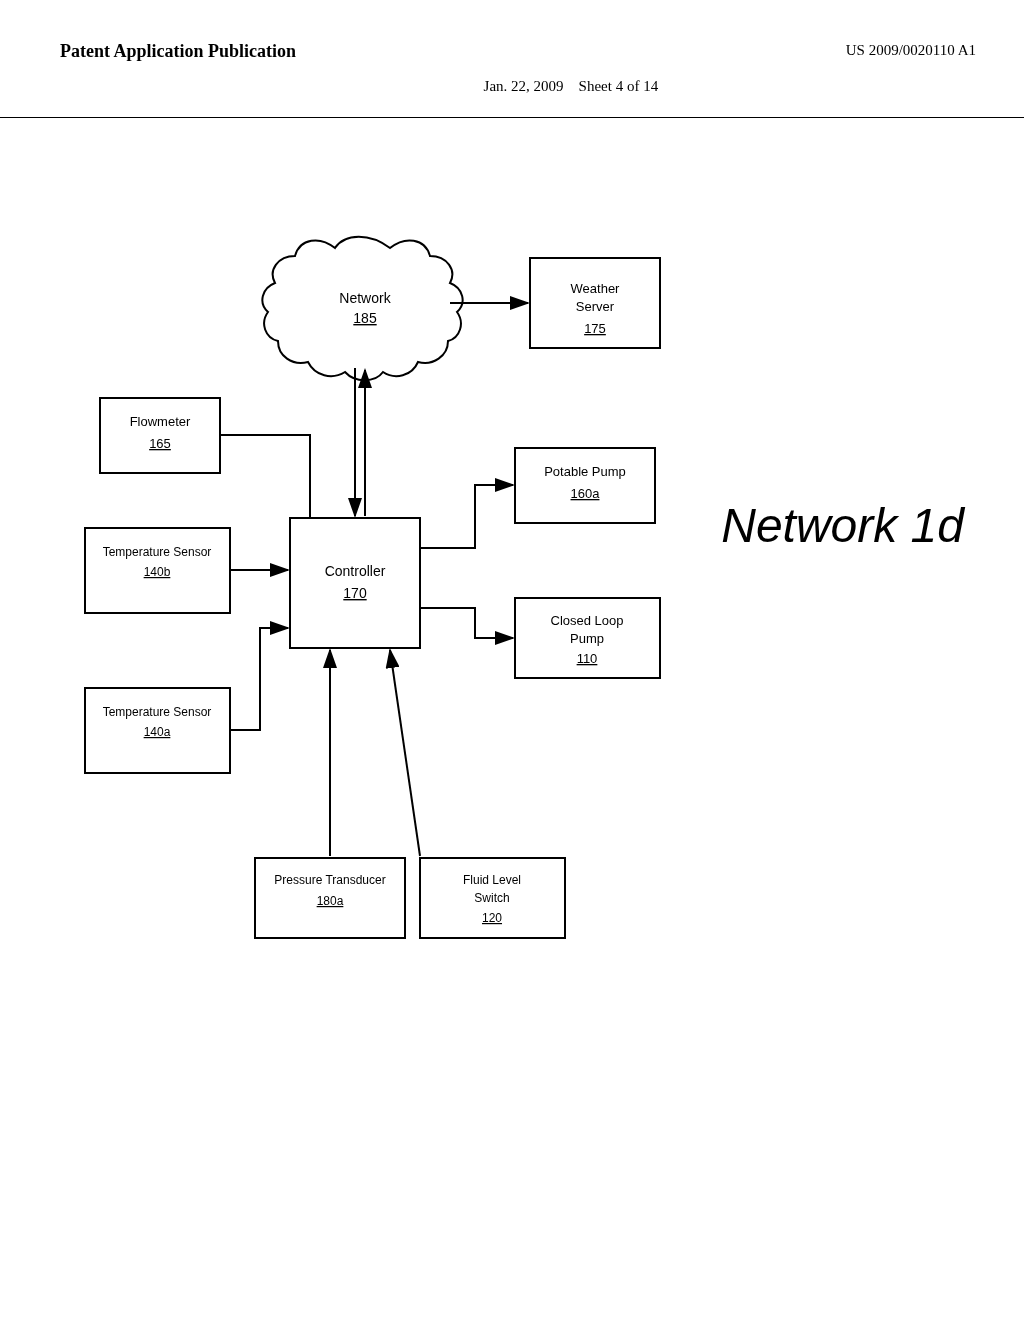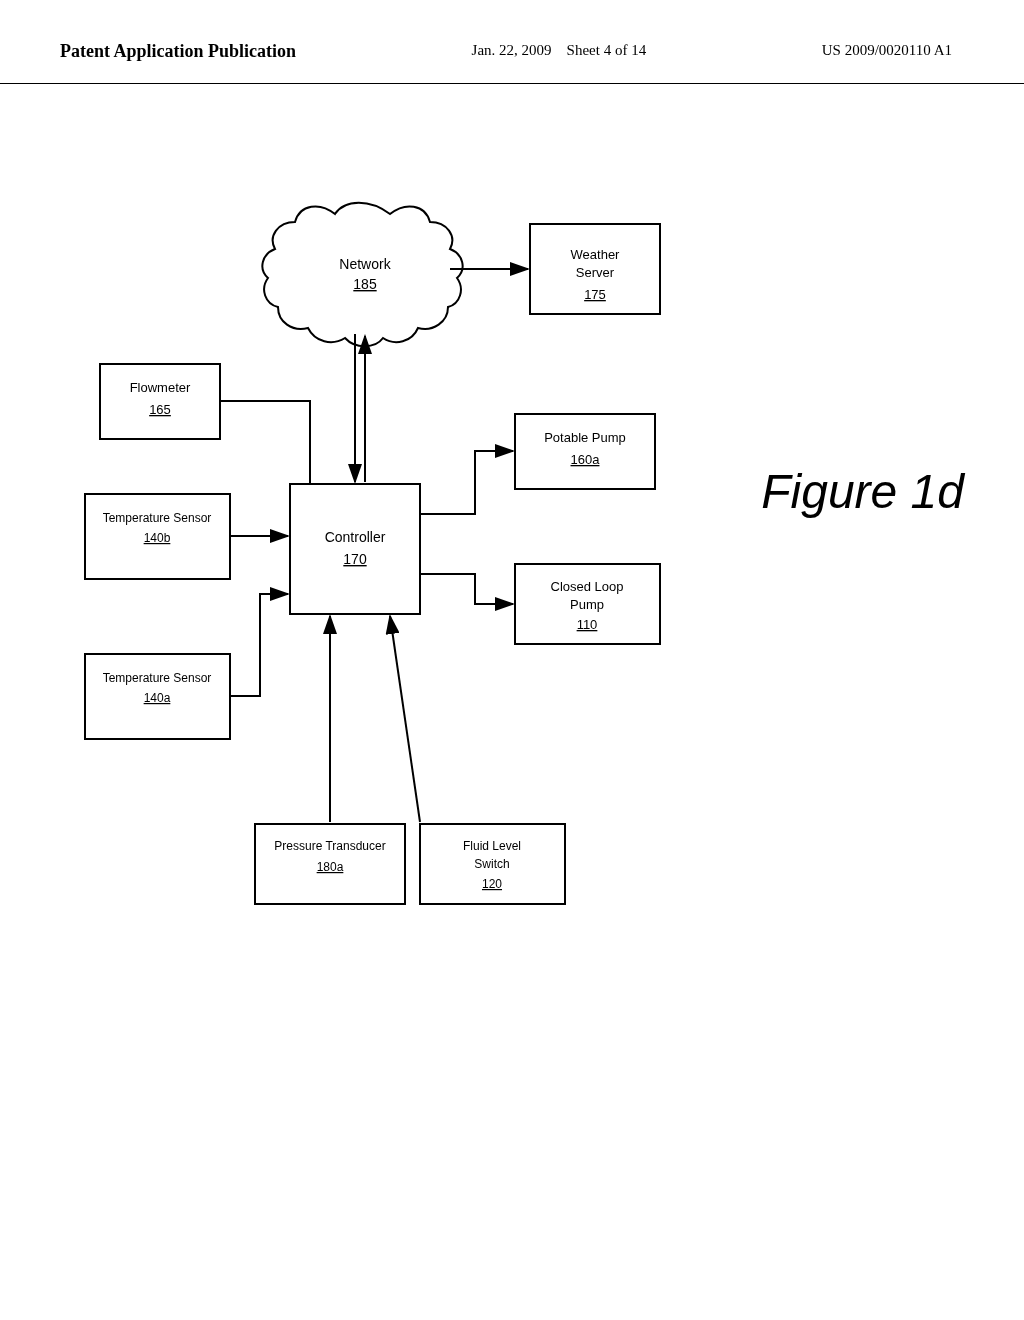--- a/index.html
+++ b/index.html
@@ -16,35 +16,36 @@
       width: 1024px;
       height: 1320px;
       background: #fff;
       position: relative;
     }
 
     .header {
       display: flex;
       justify-content: space-between;
       align-items: flex-start;
-      padding: 40px 72px 20px 60px;
+      padding: 40px 48px 20px 60px;
       border-bottom: 1px solid #000;
     }
 
     .header-left {
       font-size: 18px;
       font-weight: bold;
       line-height: 1.3;
       max-width: 320px;
     }
 
     .header-center {
       font-size: 15px;
       line-height: 1.4;
       text-align: center;
+      margin-top: 36px;
     }
 
     .header-right {
       font-size: 15px;
       line-height: 1.4;
       text-align: center;
     }
 
     .diagram-area {
       position: relative;
@@ -193,16 +194,16 @@
 
       <defs>
         <marker id="arrow" markerWidth="10" markerHeight="7" refX="9" refY="3.5" orient="auto">
           <polygon points="0 0, 10 3.5, 0 7" fill="black"></polygon>
         </marker>
       </defs>
 
     </svg>
 
     <div class="figure-label">
-      <span>Figure 1d</span>
+      <span>Network 1d</span>
     </div>
   </div>
 </div>
 
 </body></html>

